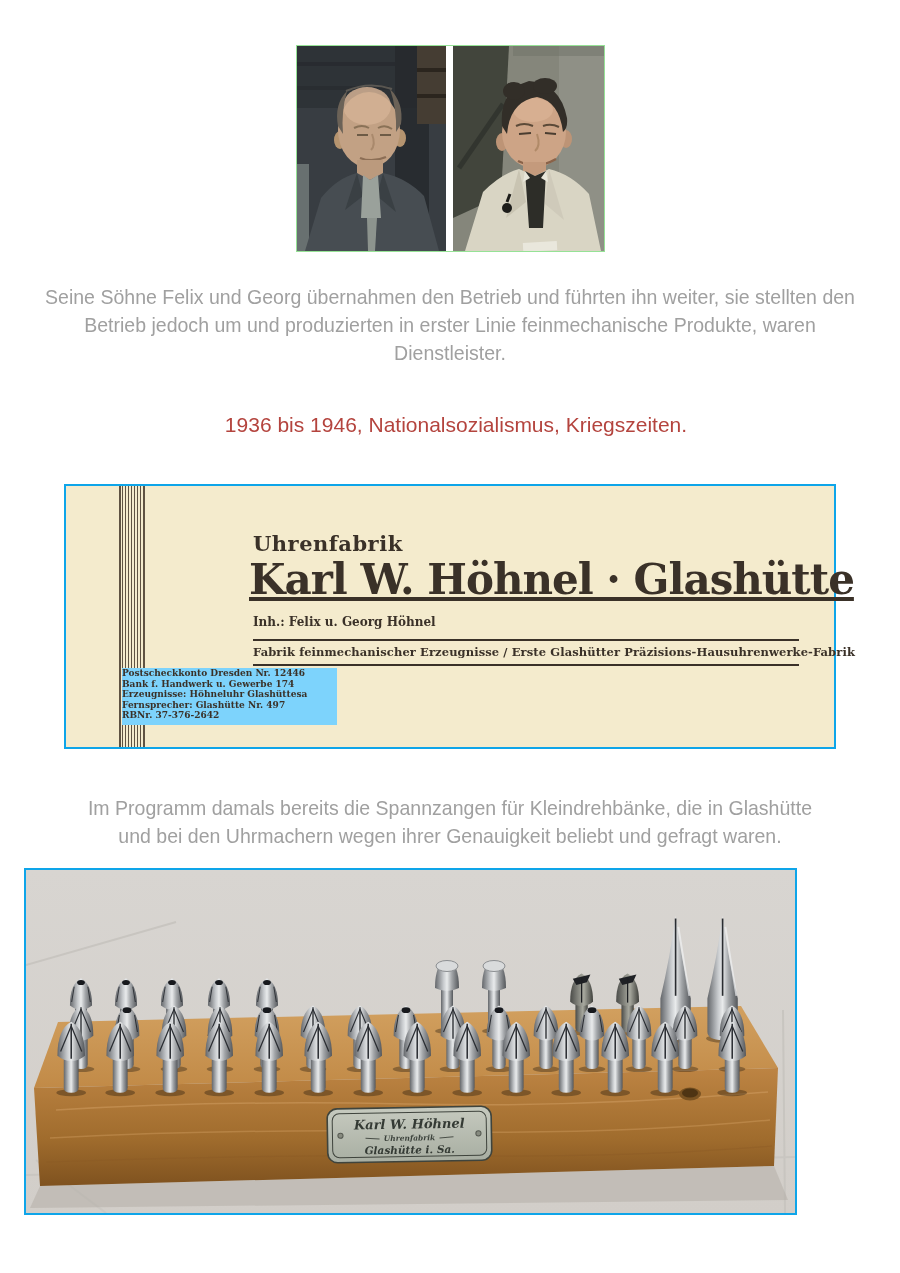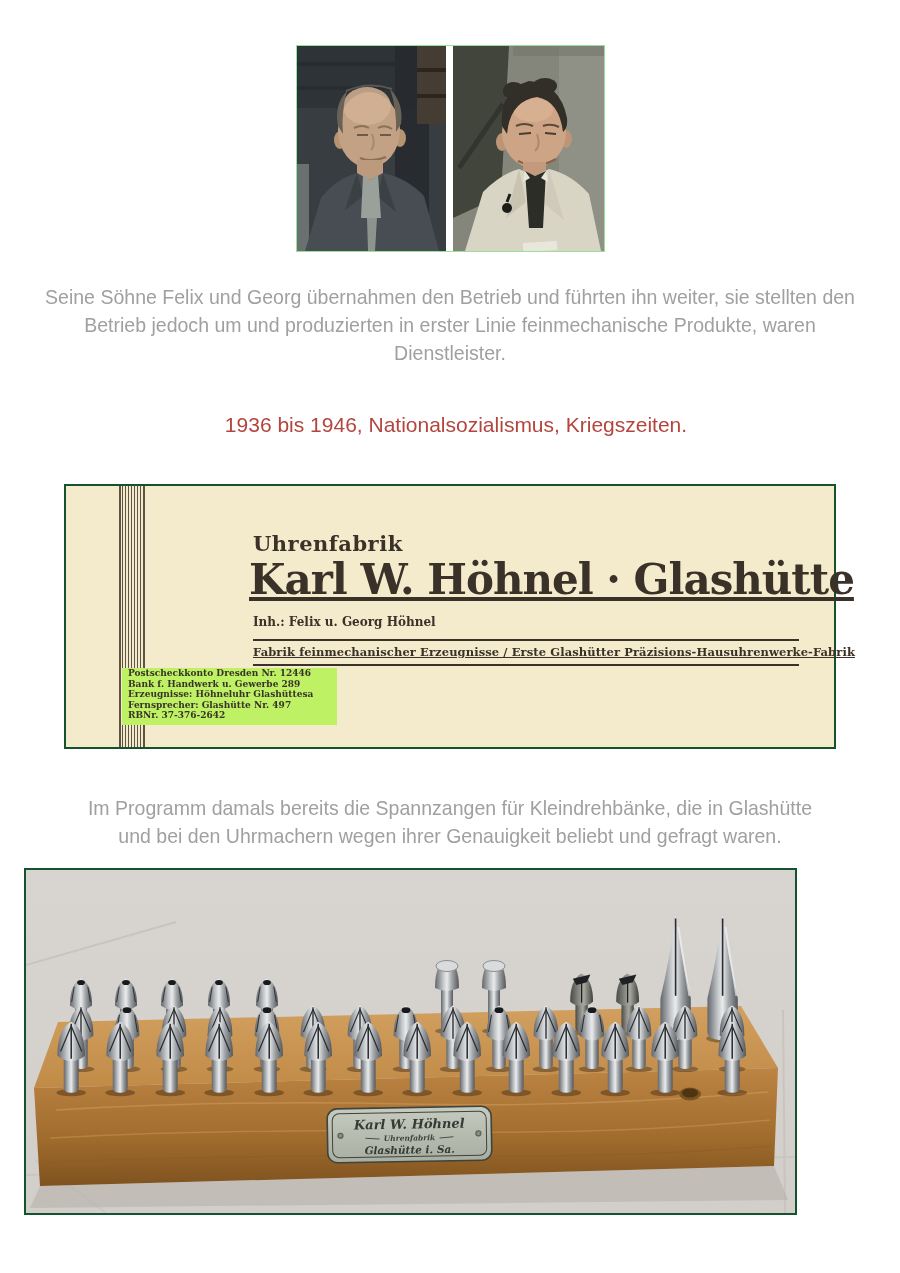--- a/index.html
+++ b/index.html
@@ -4,21 +4,21 @@
 <style>
   html,body{margin:0;padding:0;background:#ffffff;}
   .page{
     width:900px; margin:0 auto; background:#ffffff;
     font-family:"Liberation Sans", sans-serif;
     overflow:hidden;
   }
   figure{margin:0;}
   .imgframe{display:block; margin-left:auto; margin-right:auto; line-height:0;}
   .frame-thin{border:1px solid #96e296;}
-  .frame-thick{border:2px solid #14532d;}
+  .frame-thick{border:2px solid #0ea5e9;}
 
   
   .photo-sons{margin-top:45px; width:307px;}
 
   
   .para{
     margin:0; text-align:center; color:#a0a0a0;
     font-size:21px; line-height:28px; font-weight:400;
     transform:scaleX(.93); transform-origin:50% 50%;
   }
@@ -43,24 +43,24 @@
     background:repeating-linear-gradient(to right,#46392b 0 1px,rgba(70,57,43,0) 1px 3px);
     box-shadow:inset 2px 0 0 #46392b, inset -2px 0 0 #46392b;
     opacity:.85;
   }
   .lh-kicker{position:absolute; left:187px; top:45px; font-size:21px; font-weight:700; letter-spacing:.5px;}
   .lh-title{position:absolute; left:183px; top:69px; font-size:42px; font-weight:700; letter-spacing:-1px; white-space:nowrap;text-decoration:underline;}
   .lh-owners{position:absolute; left:187px; top:129px; font-size:12px; font-weight:700;}
   .lh-rule{position:absolute; left:187px; width:546px; height:2px; background:#3a3128;}
   .rule-top{top:153px;}
   .rule-bottom{top:178px;}
-  .lh-tagline{position:absolute; left:187px; top:159px; width:546px; font-size:11.5px; font-weight:700; white-space:nowrap; letter-spacing:.1px;text-decoration:underline;}
+  .lh-tagline{position:absolute; left:187px; top:159px; width:546px; font-size:11.5px; font-weight:700; white-space:nowrap; letter-spacing:.1px;}
   .lh-contact{
     position:absolute; left:56px; top:182px; width:215px; height:57px;
-    background:#bef264; padding-left:6px; box-sizing:border-box;
+    background:#7dd3fc; box-sizing:border-box;
     font-size:9px; line-height:10.6px; font-weight:700; white-space:nowrap;
   }
   .lh-contact span{display:block;}
 
   
   .photo-collets{margin-top:18px; width:769px;margin-left:24px;}
   .page-bottom-space{height:62px;}
 </style>
 </head>
 <body>
@@ -147,21 +147,21 @@
   <div class="letterhead frame-thick">
     <div class="lh-stripes"></div>
     <div class="lh-kicker">Uhrenfabrik</div>
     <div class="lh-title">Karl W. Höhnel · Glashütte</div>
     <div class="lh-owners">Inh.: Felix u. Georg Höhnel</div>
     <div class="lh-rule rule-top"></div>
     <div class="lh-tagline">Fabrik feinmechanischer Erzeugnisse / Erste Glashütter Präzisions-Hausuhrenwerke-Fabrik</div>
     <div class="lh-rule rule-bottom"></div>
     <div class="lh-contact">
       <span>Postscheckkonto Dresden Nr. 12446</span>
-      <span>Bank f. Handwerk u. Gewerbe 289</span>
+      <span>Bank f. Handwerk u. Gewerbe 174</span>
       <span>Erzeugnisse: Höhneluhr Glashüttesa</span>
       <span>Fernsprecher: Glashütte Nr. 497</span>
       <span>RBNr. 37-376-2642</span>
     </div>
   </div>
 
   <p class="para para-program">
     <span class="pline">Im Programm damals bereits die Spannzangen für Kleindrehbänke, die in Glashütte</span>
     <span class="pline">und bei den Uhrmachern wegen ihrer Genauigkeit beliebt und gefragt waren.</span>
   </p>

